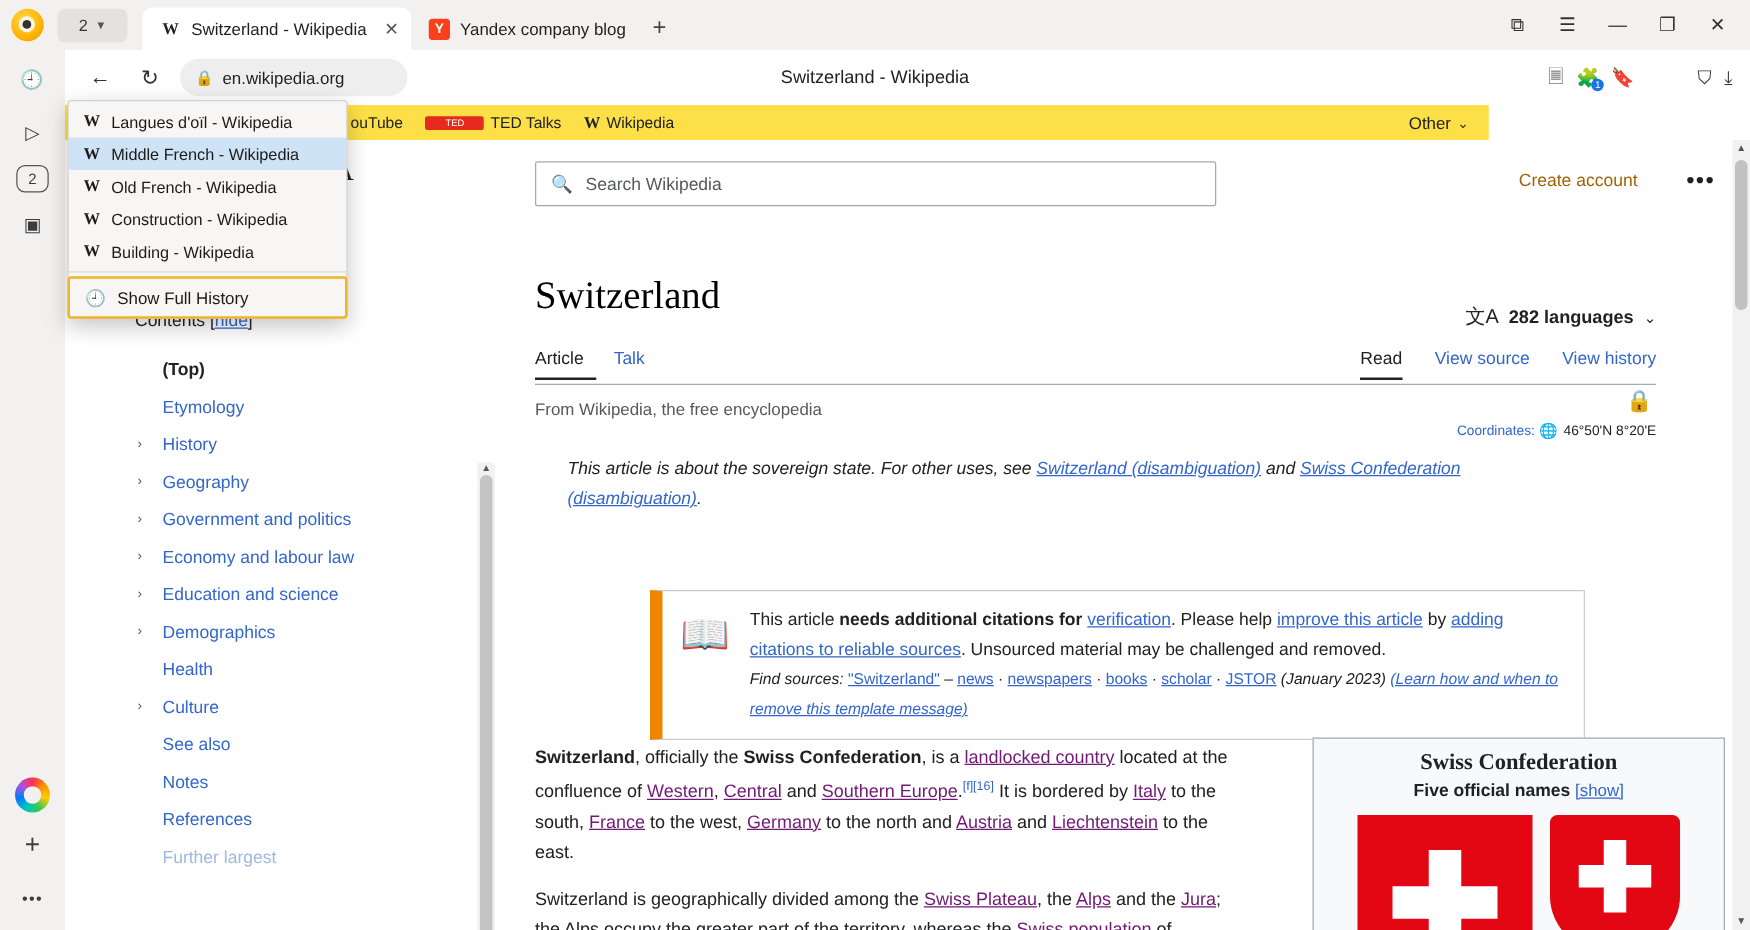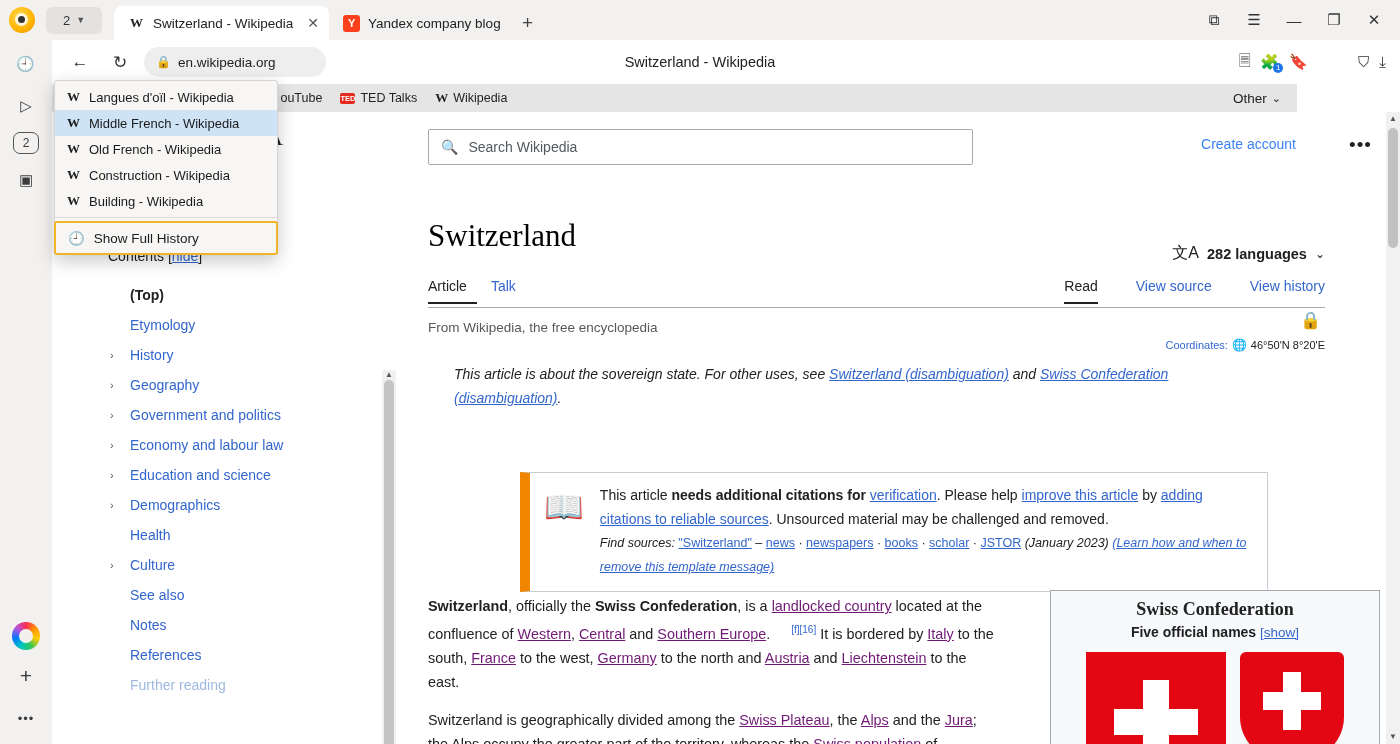--- a/index.html
+++ b/index.html
@@ -82,26 +82,26 @@
   }
   .addr-right { margin-left: auto; display: flex; align-items: center; gap: 10px; padding-right: 14px; }
   .addr-right .ico { font-size: 15px; color: #333; position: relative; }
   .badge1 {
     position: absolute; bottom: -2px; right: -4px; background: #1a73e8; color: #fff;
     font-size: 8px; border-radius: 6px; padding: 0 3px; line-height: 10px;
   }
 
   
   .bmbar {
-    position: absolute; top: 84px; left: 0; width: 1297px; height: 28px;
-    background: #e5e5e5; display: flex; align-items: center; font-size: 12.5px; color: #222;
+    position: absolute; top: 84px; left: 0; width: 1191px; height: 28px;
+    background: #fde047; display: flex; align-items: center; font-size: 12.5px; color: #222;
   }
   .bm { display: flex; align-items: center; gap: 5px; padding: 0 9px; height: 24px; }
   .bm .yt { color: #ff0000; font-size: 11px; }
-  .bm .ted { background: #e62b1e; color: #fff; font-size: 7.5px; font-weight: bold; padding: 1px 0; border-radius: 2px; }
+  .bm .ted { background: #e62b1e; color: #fff; font-size: 7.5px; font-weight: normal; padding: 1px 16px; border-radius: 2px; }
   .bm .wk { font-family: "Liberation Serif", serif; font-weight: bold; font-size: 13px; }
   .bm-other { margin-left: auto; display: flex; align-items: center; gap: 5px; padding-right: 16px;
     font-size: 13.5px; color: #222; }
 
   
   .ltool {
     position: absolute; top: 40px; left: 0; width: 52px; height: 704px;
     background: #f2f1f0; display: flex; flex-direction: column; align-items: center;
     padding-top: 8px; gap: 10px; z-index: 5;
   }
@@ -149,21 +149,21 @@
     font-family: "Liberation Serif", serif; color: #202122; text-align: left;
   }
   .wordmark .w1 { font-size: 24px; letter-spacing: .5px; }
   .wordmark .w2 { font-size: 11.5px; margin-top: 2px; }
   .searchbox {
     position: absolute; left: 376px; top: 17px; width: 545px; height: 36px;
     border: 1px solid #a2a9b1; border-radius: 2px; display: flex; align-items: center; gap: 10px;
     padding: 0 12px; font-size: 14px; color: #54595d; background: #fff;
   }
   .search-ico { color: #54595d; font-size: 14px; }
-  .create-acct { position: absolute; right: 104px; top: 24px; font-size: 14px; color: #3b82f6; text-align: right; }
+  .create-acct { position: absolute; right: 90px; top: 24px; font-size: 14px; color: #a16207; text-align: right; }
   .dots { position: absolute; right: 28px; top: 22px; font-size: 19px; color: #202122; letter-spacing: 1px; }
 
   
   .toc {
     position: absolute; left: 0; top: 78px; width: 290px; bottom: 0;
     background: #fff; padding: 58px 0 0 56px; font-size: 14px; color: #3366cc;
   }
   .toc .ctitle { color: #202122; font-size: 14px; margin-bottom: 16px; }
   .toc .ctitle a { color: #3366cc; }
   .toc .row { display: flex; align-items: center; gap: 10px; height: 30px; padding-left: 2px; }
@@ -187,21 +187,21 @@
     font-size: 14.5px; color: #202122; font-weight: bold; margin-top: 17px; }
   .langs .xa { color: #202122; font-size: 16px; font-weight: normal; }
   .langs .chev { font-weight: normal; font-size: 12px; }
   .tabsrow {
     position: absolute; top: 100px; left: 0; right: 55px; height: 30px;
     border-bottom: 1px solid #a2a9b1; display: flex; align-items: flex-start;
     font-size: 14px;
   }
   .tabsrow .t { padding: 0 10px 8px 0; color: #3366cc; margin-right: 14px; }
   .tabsrow .t.active { color: #202122; border-bottom: 2px solid #202122; }
-  .tabsrow .right { margin-left: auto; display: flex; gap: 38px; }
+  .tabsrow .right { margin-left: auto; display: flex; gap: 26px; }
   .tabsrow .right .t2 { color: #3366cc; }
   .tabsrow .right .t2.active { color: #202122; border-bottom: 2px solid #202122; padding-bottom: 8px; }
   .fromwiki { position: absolute; top: 142px; left: 0; font-size: 13.5px; color: #54595d; }
   .coords { position: absolute; top: 160px; right: 55px; font-size: 11px; color: #202122;
     display: flex; align-items: center; gap: 4px; }
   .coords .globe { font-size: 12px; }
   .lockbig { position: absolute; top: 132px; right: 58px; font-size: 17px; color: #202122; }
   .hatnote { position: absolute; top: 184px; left: 26px; right: 110px; font-size: 14px;
     font-style: italic; color: #202122; line-height: 24px; }
   .hatnote a { color: #3366cc; font-style: italic; }
@@ -217,21 +217,21 @@
   .ambox .small { font-size: 12.5px; }
   .ambox i { font-style: italic; }
 
   .body-text {
     position: absolute; top: 416px; left: 0; width: 568px; font-size: 14.4px;
     color: #202122; line-height: 24px;
   }
   .body-text p { margin: 0 0 14px 0; }
   .body-text a { color: #701a75; }
   .body-text b { font-weight: bold; }
-  .sup { font-size: 10px; vertical-align: super; color: #3366cc; margin-left: 21px; }
+  .sup { font-size: 10px; vertical-align: super; color: #3366cc; }
 
   .infobox {
     position: absolute; top: 412px; right: 0; width: 330px; border: 1px solid #a2a9b1;
     background: #f8f9fa; text-align: center; padding: 8px 6px 0 6px;
   }
   .infobox .ib-title { font-family: "Liberation Serif", serif; font-size: 18px; font-weight: bold; color: #202122; }
   .infobox .ib-sub { font-size: 14px; font-weight: bold; margin-top: 4px; color: #202122; }
   .infobox .ib-show { color: #3366cc; font-size: 13.5px; font-weight: normal; }
   .infobox .ib-row { display: flex; gap: 14px; justify-content: center; margin-top: 12px; }
   .flag { width: 140px; height: 140px; background: #e30613; position: relative; }
@@ -419,21 +419,21 @@
           <div class="row">
             <span class="chev"></span>
             <span class="lbl">Notes</span>
           </div>
           <div class="row">
             <span class="chev"></span>
             <span class="lbl">References</span>
           </div>
           <div class="row">
             <span class="chev"></span>
-            <span class="lbl faded">Further reading</span>
+            <span class="lbl faded">Further largest</span>
           </div>
         </div>
     </div>
     <div class="toc-scroll">
       <div class="ar" style="top:0;">▲</div>
       <div class="thumb"></div>
 
     </div>
 
     <div class="article">

